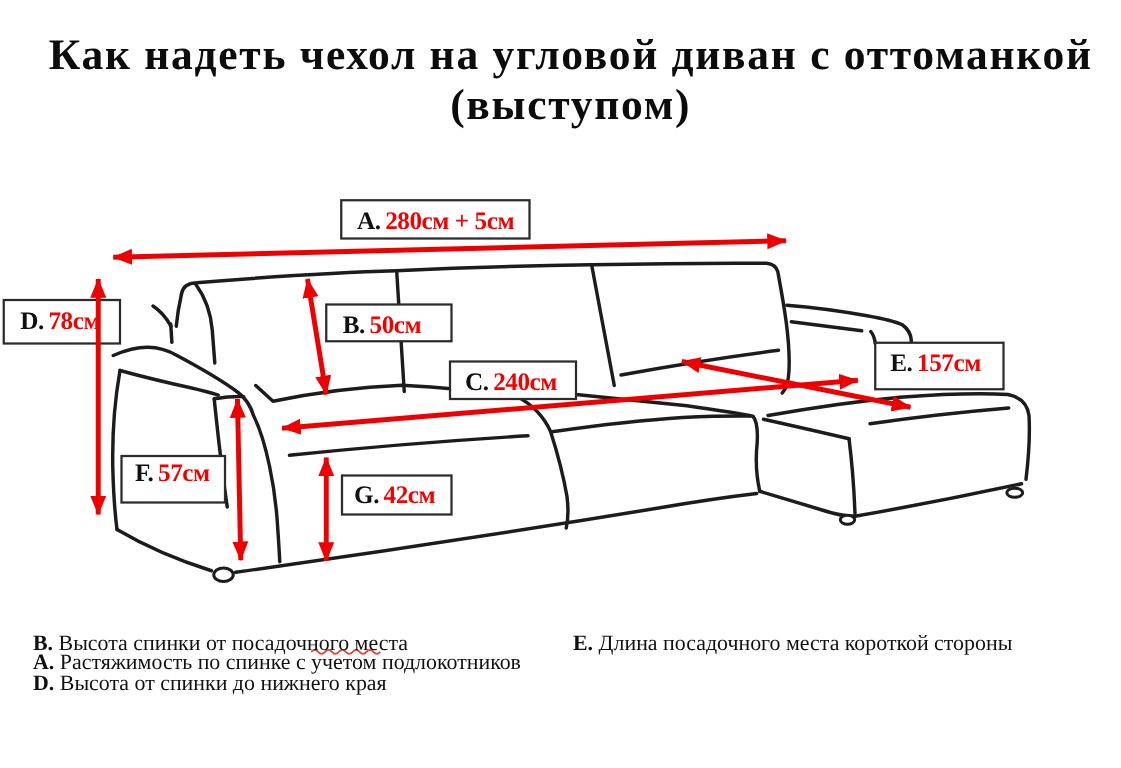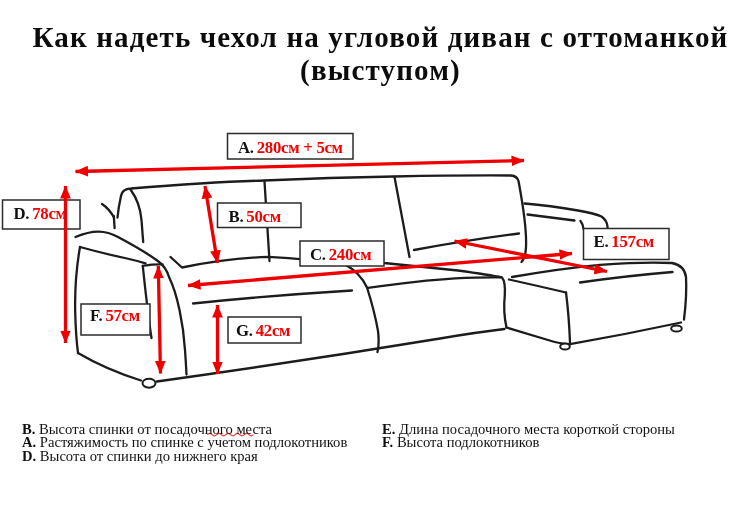--- a/index.html
+++ b/index.html
@@ -109,14 +109,13 @@
   <path d="M207.5,434.6 q2.3,-2.6 4.6,0 t4.6,0 t4.6,0 t4.6,0 t4.6,0 t4.6,0 t4.6,0 t4.6,0 t4.6,0 t4.6,0" fill="none" stroke="#e34234" stroke-width="1.15"></path>
 </svg>
 
 <div id="legendL">
   <div><b>B.</b> Высота спинки от посадочного места</div>
   <div><b>A.</b> Растяжимость по спинке с учетом подлокотников</div>
   <div><b>D.</b> Высота от спинки до нижнего края</div>
 </div>
 <div id="legendR">
   <div><b>E.</b> Длина посадочного места короткой стороны</div>
-  <div><b>F.</b> Высота подлокотников</div>
 </div>
 
 </body></html>

